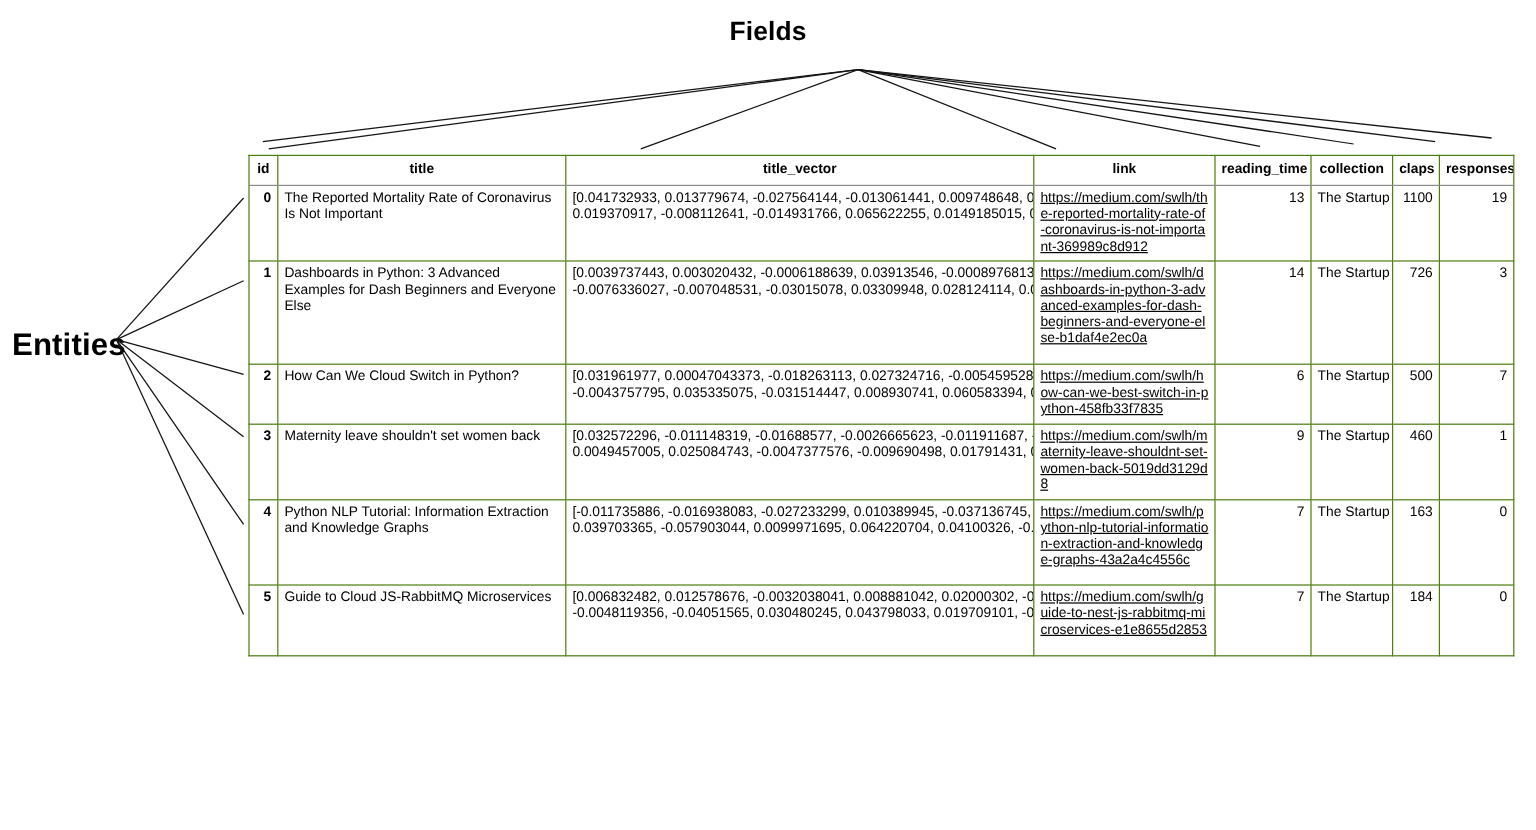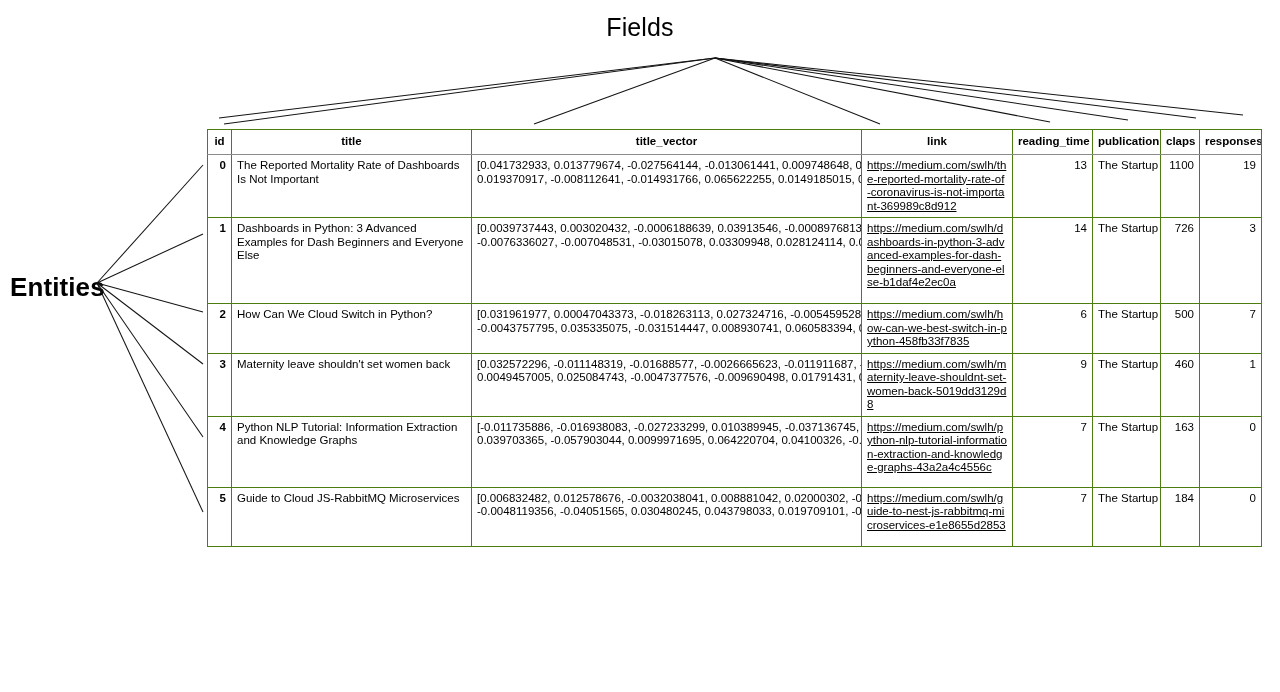--- a/index.html
+++ b/index.html
@@ -21,22 +21,22 @@
     inset: 0;
   }
 
   
   .label-fields {
     position: absolute;
     left: 0;
     top: 13px;
     width: 1280px;
     text-align: center;
-    font-size: 25px;
-    font-weight: normal;
+    font-size: 22px;
+    font-weight: bold;
     letter-spacing: 0.1px;
   }
   .label-entities {
     position: absolute;
     left: 10px;
     top: 272px;
     width: 78px;
     text-align: center;
     font-size: 26px;
     font-weight: bold;
@@ -194,30 +194,30 @@
           <col class="c-claps">
           <col class="c-resp">
       </colgroup>
       <thead>
         <tr>
           <th class="numh">id</th>
           <th>title</th>
           <th>title_vector</th>
           <th>link</th>
           <th>reading_time</th>
-          <th>publication</th>
+          <th>collection</th>
           <th>claps</th>
           <th>responses</th>
         </tr>
       </thead>
       <tbody>
 
         <tr style="height:57px">
           <td class="id-cell">0</td>
-          <td class="title-cell">The Reported Mortality Rate of Dashboards Is Not Important</td>
+          <td class="title-cell">The Reported Mortality Rate of Coronavirus Is Not Important</td>
           <td class="vec-cell">
             <div class="vec-inner">
               <div class="vec-line">[0.041732933, 0.013779674, -0.027564144, -0.013061441, 0.009748648, 0.00</div>
               <div class="vec-line">0.019370917, -0.008112641, -0.014931766, 0.065622255, 0.0149185015, 0.0</div>
             </div>
           </td>
           <td class="link-cell">
             <span class="lnk">https://medium.com/swlh/the-reported-mortality-rate-of-coronavirus-is-not-important-369989c8d912</span>
           </td>
           <td class="num">13</td>

